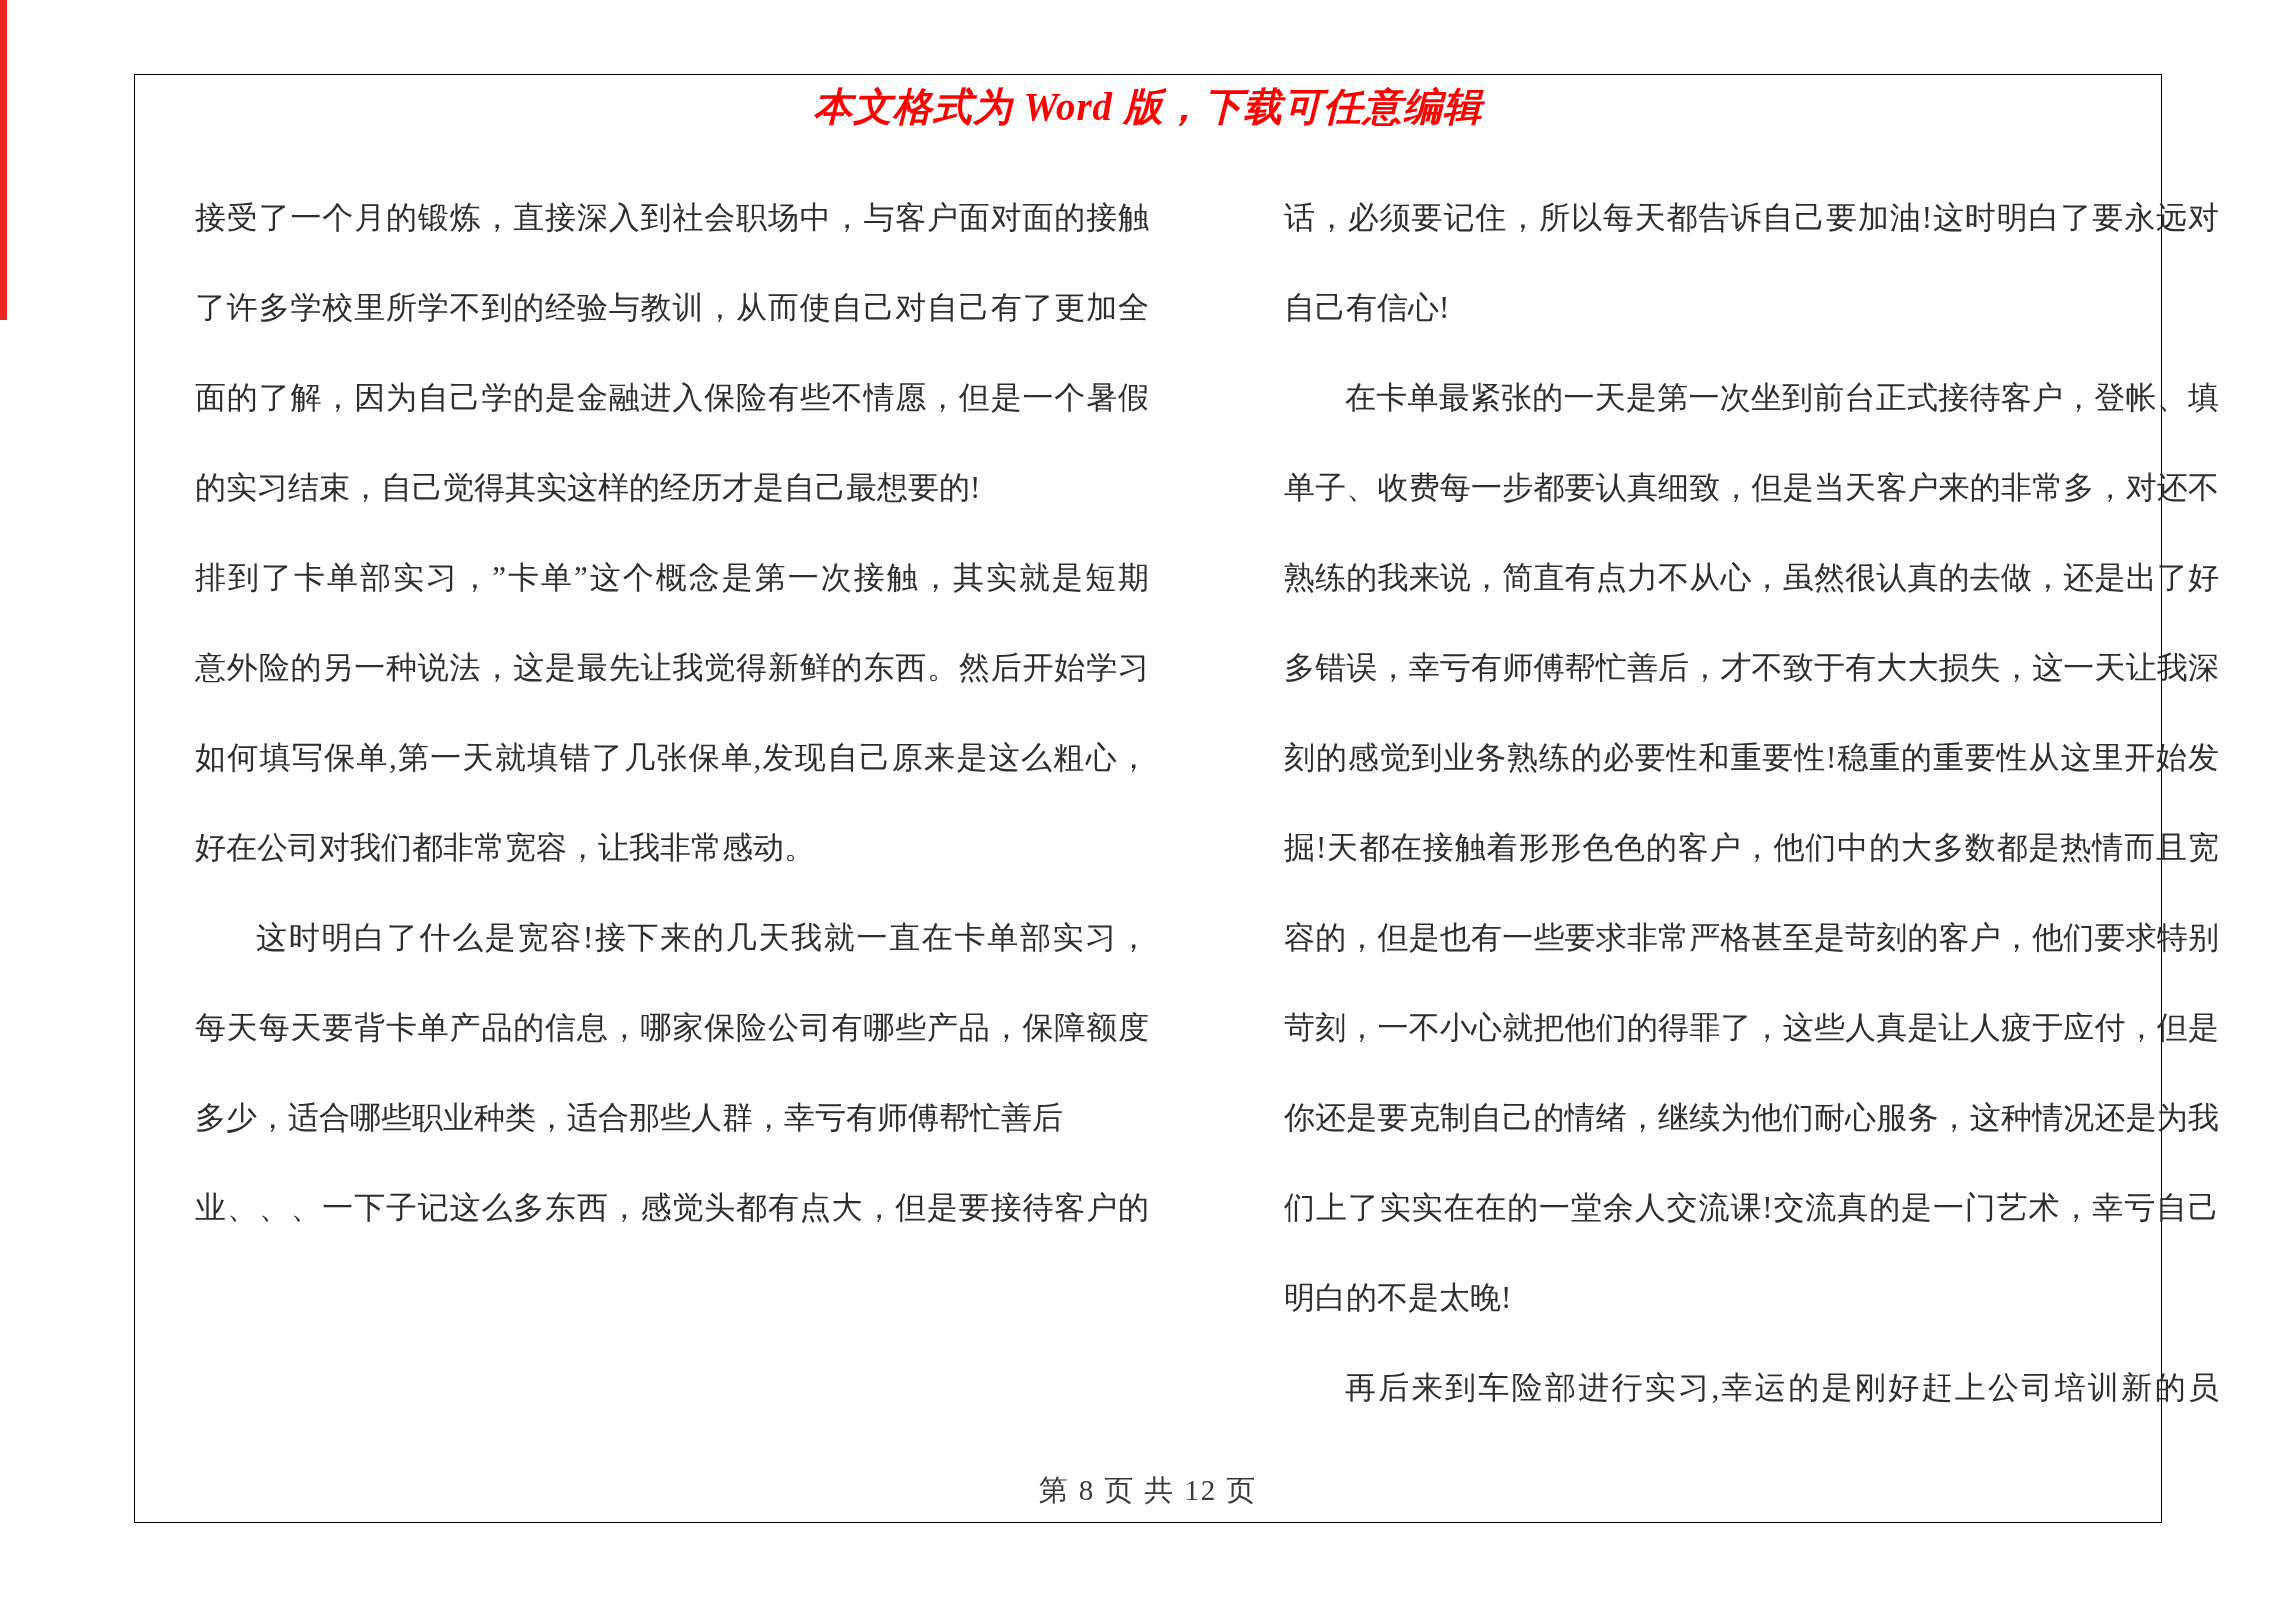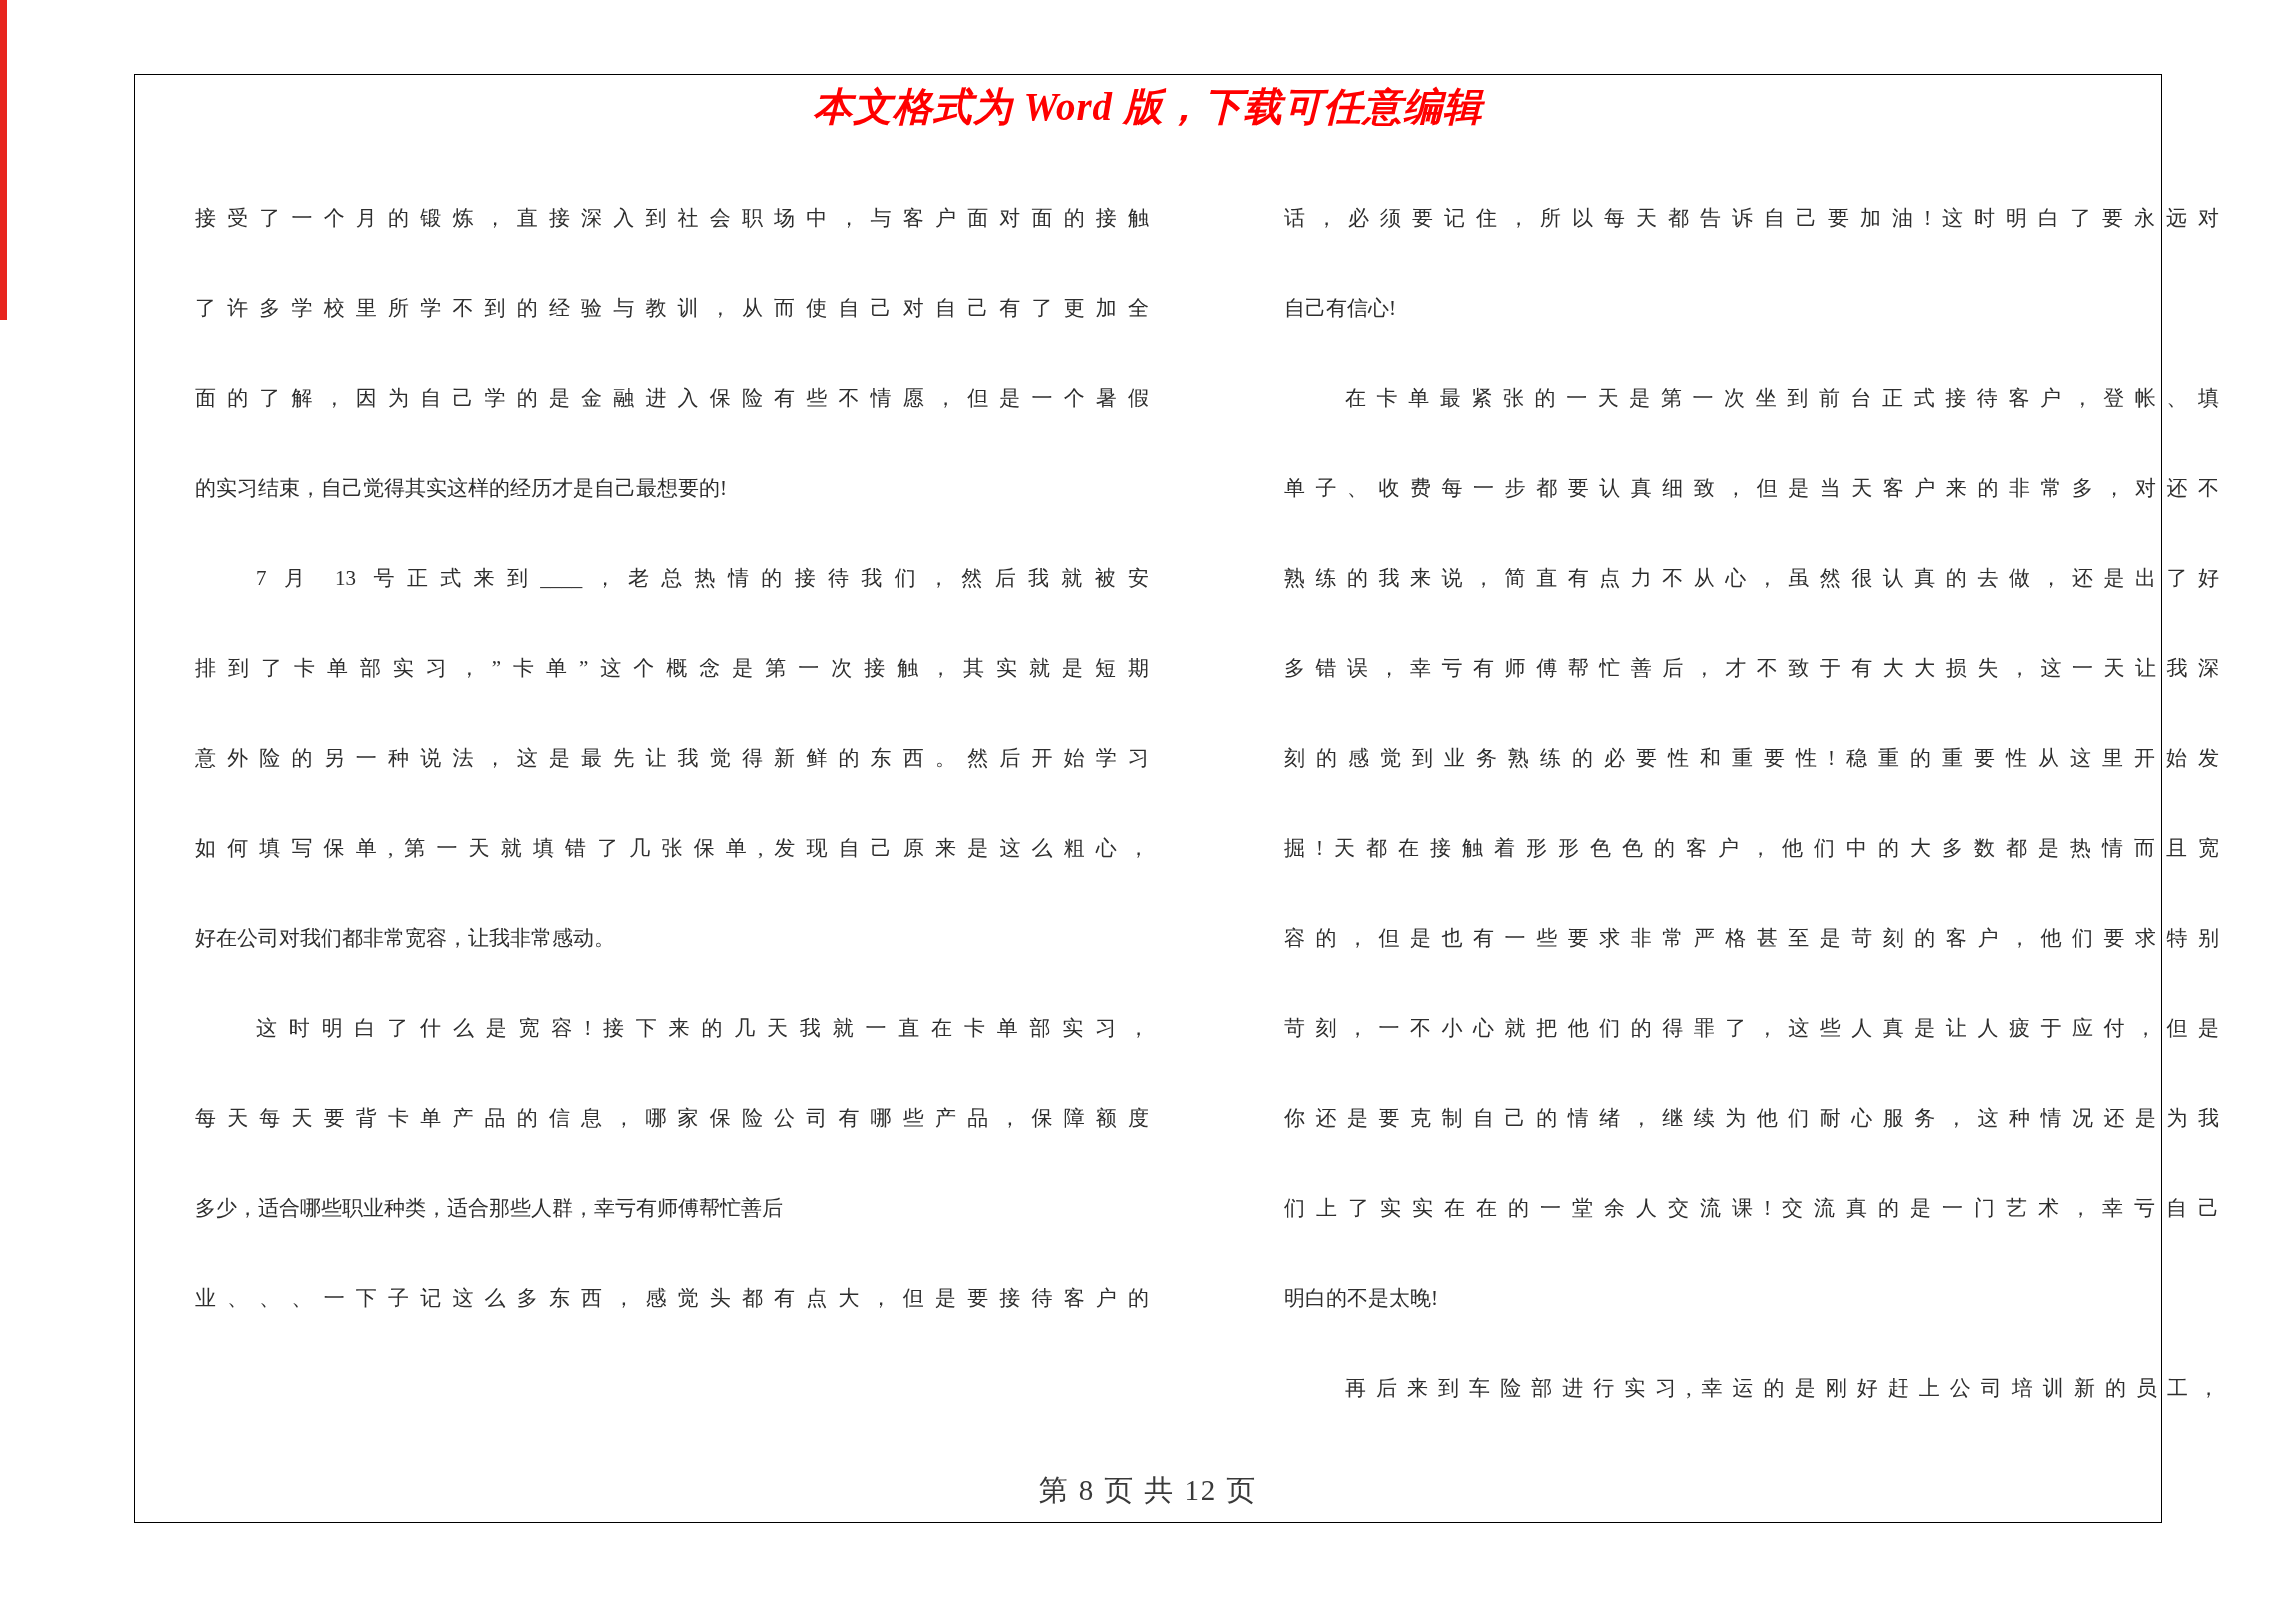--- a/index.html
+++ b/index.html
@@ -45,21 +45,21 @@
     font-weight:bold;
     line-height:1.15;
     color:var(--header-red);
     letter-spacing:0.9px;
     font-style:italic;
   }
   .col{
     position:absolute;
     top:173px;
     color:var(--text-color);
-    font-size:21px;
+    font-size:31px;
   }
   .col-left{ left:195px;  width:954px; }
   .col-right{ left:1284px; width:935px; }
   .line{
     height:90px;
     line-height:90px;
     overflow:hidden;
     white-space:normal;
     text-align:left;
   }
@@ -90,21 +90,20 @@
 
   <div class="header-notice">本文格式为 Word 版，下载可任意编辑</div>
 
   <div class="frame"></div>
 
   <div class="col col-left">
       <div class="line just">接受了一个月的锻炼，直接深入到社会职场中，与客户面对面的接触</div>
       <div class="line just">了许多学校里所学不到的经验与教训，从而使自己对自己有了更加全</div>
       <div class="line just">面的了解，因为自己学的是金融进入保险有些不情愿，但是一个暑假</div>
       <div class="line">的实习结束，自己觉得其实这样的经历才是自己最想要的!</div>
-      <div class="line just indent">7 月 13 号正式来到____，老总热情的接待我们，然后我就被安</div>
       <div class="line just">排到了卡单部实习，”卡单”这个概念是第一次接触，其实就是短期</div>
       <div class="line just">意外险的另一种说法，这是最先让我觉得新鲜的东西。然后开始学习</div>
       <div class="line just">如何填写保单,第一天就填错了几张保单,发现自己原来是这么粗心，</div>
       <div class="line">好在公司对我们都非常宽容，让我非常感动。</div>
       <div class="line just indent">这时明白了什么是宽容!接下来的几天我就一直在卡单部实习，</div>
       <div class="line just">每天每天要背卡单产品的信息，哪家保险公司有哪些产品，保障额度</div>
       <div class="line">多少，适合哪些职业种类，适合那些人群，幸亏有师傅帮忙善后</div>
       <div class="line just">业、、、一下子记这么多东西，感觉头都有点大，但是要接待客户的</div>
     </div>
 

